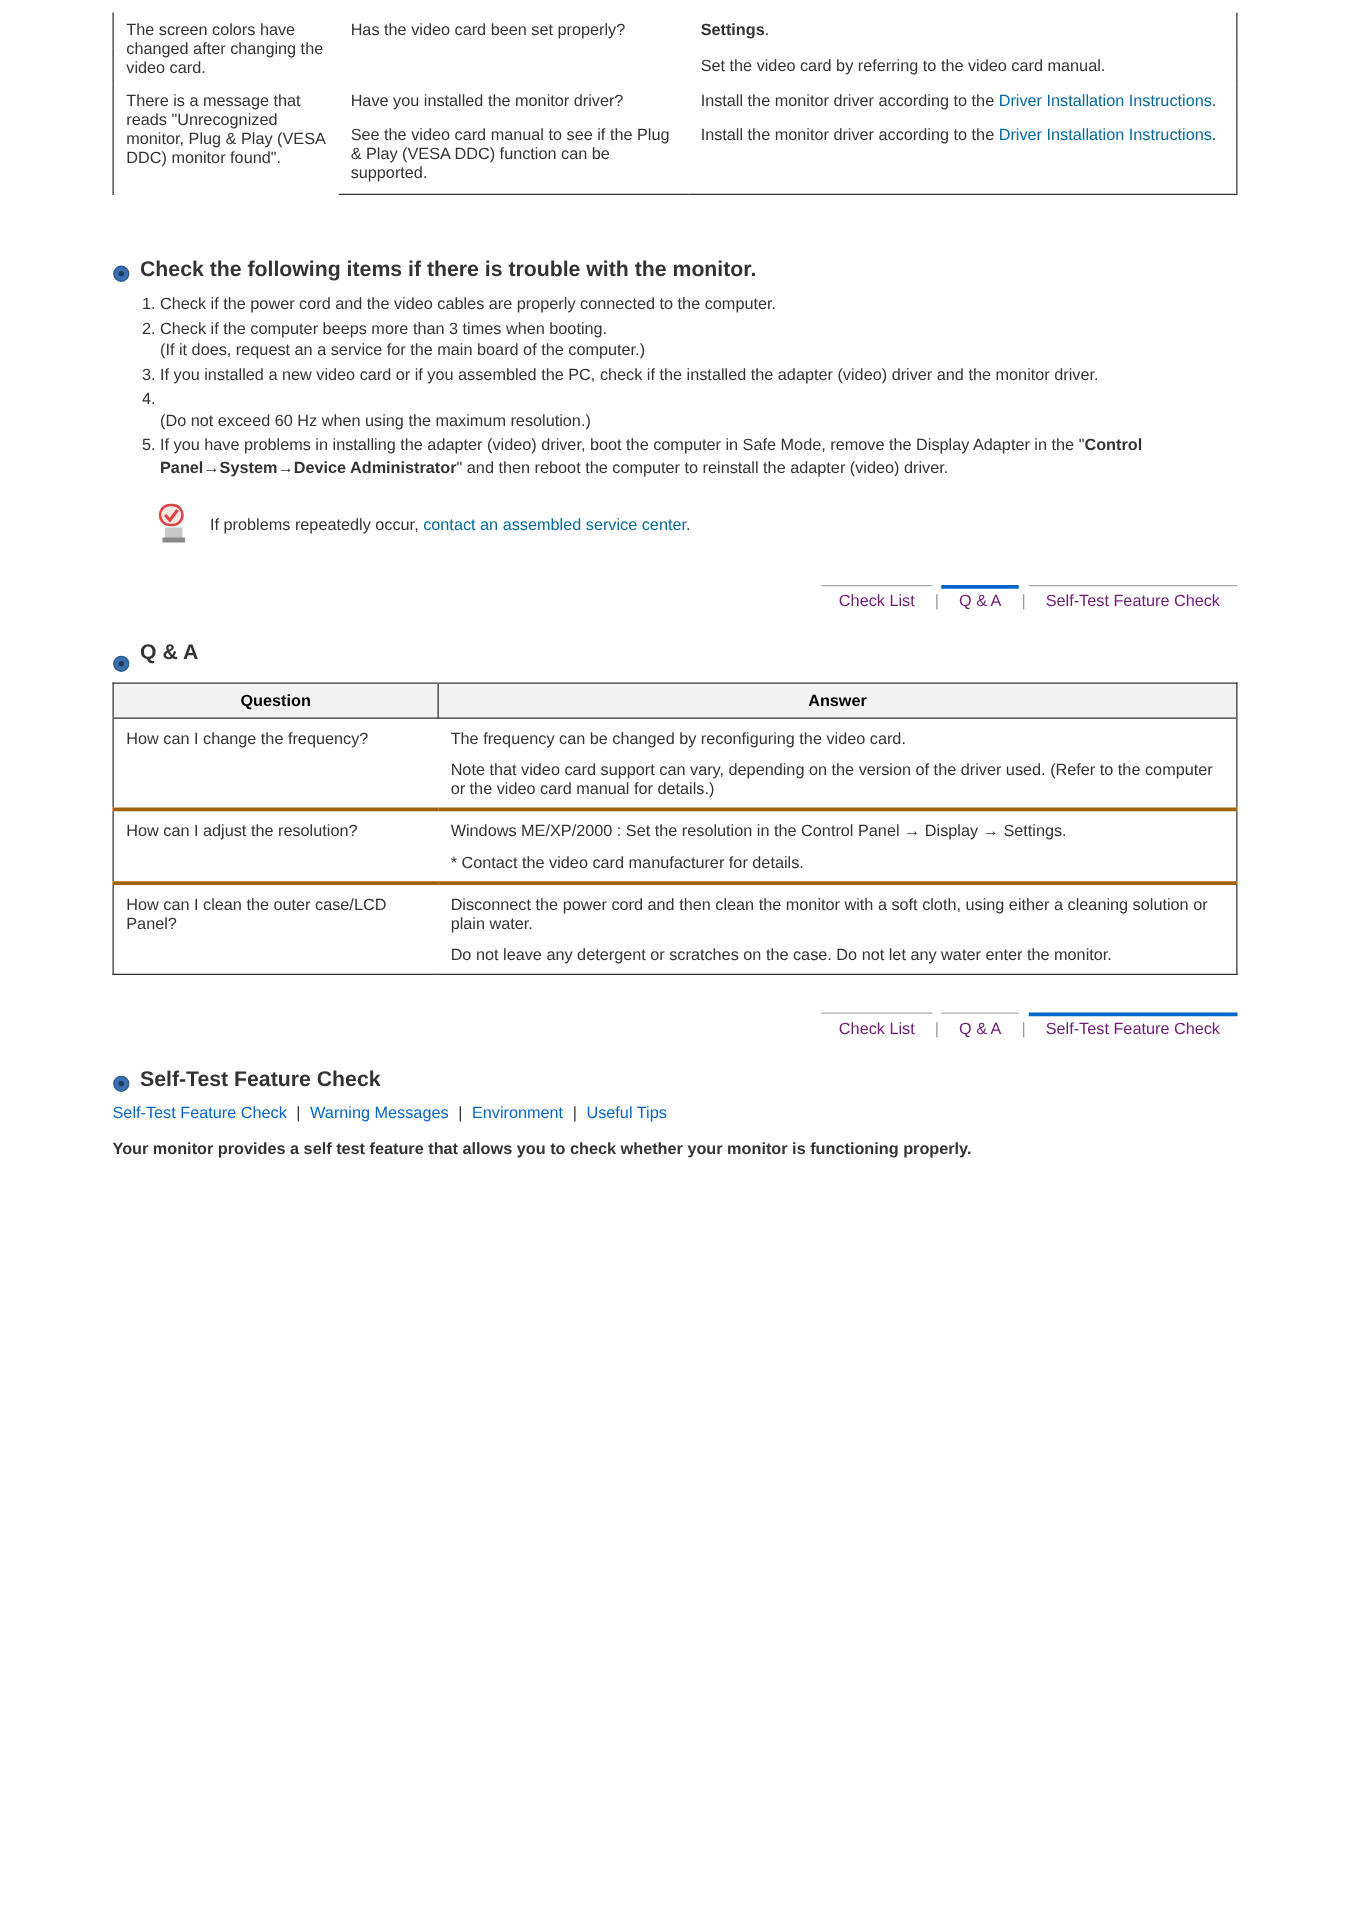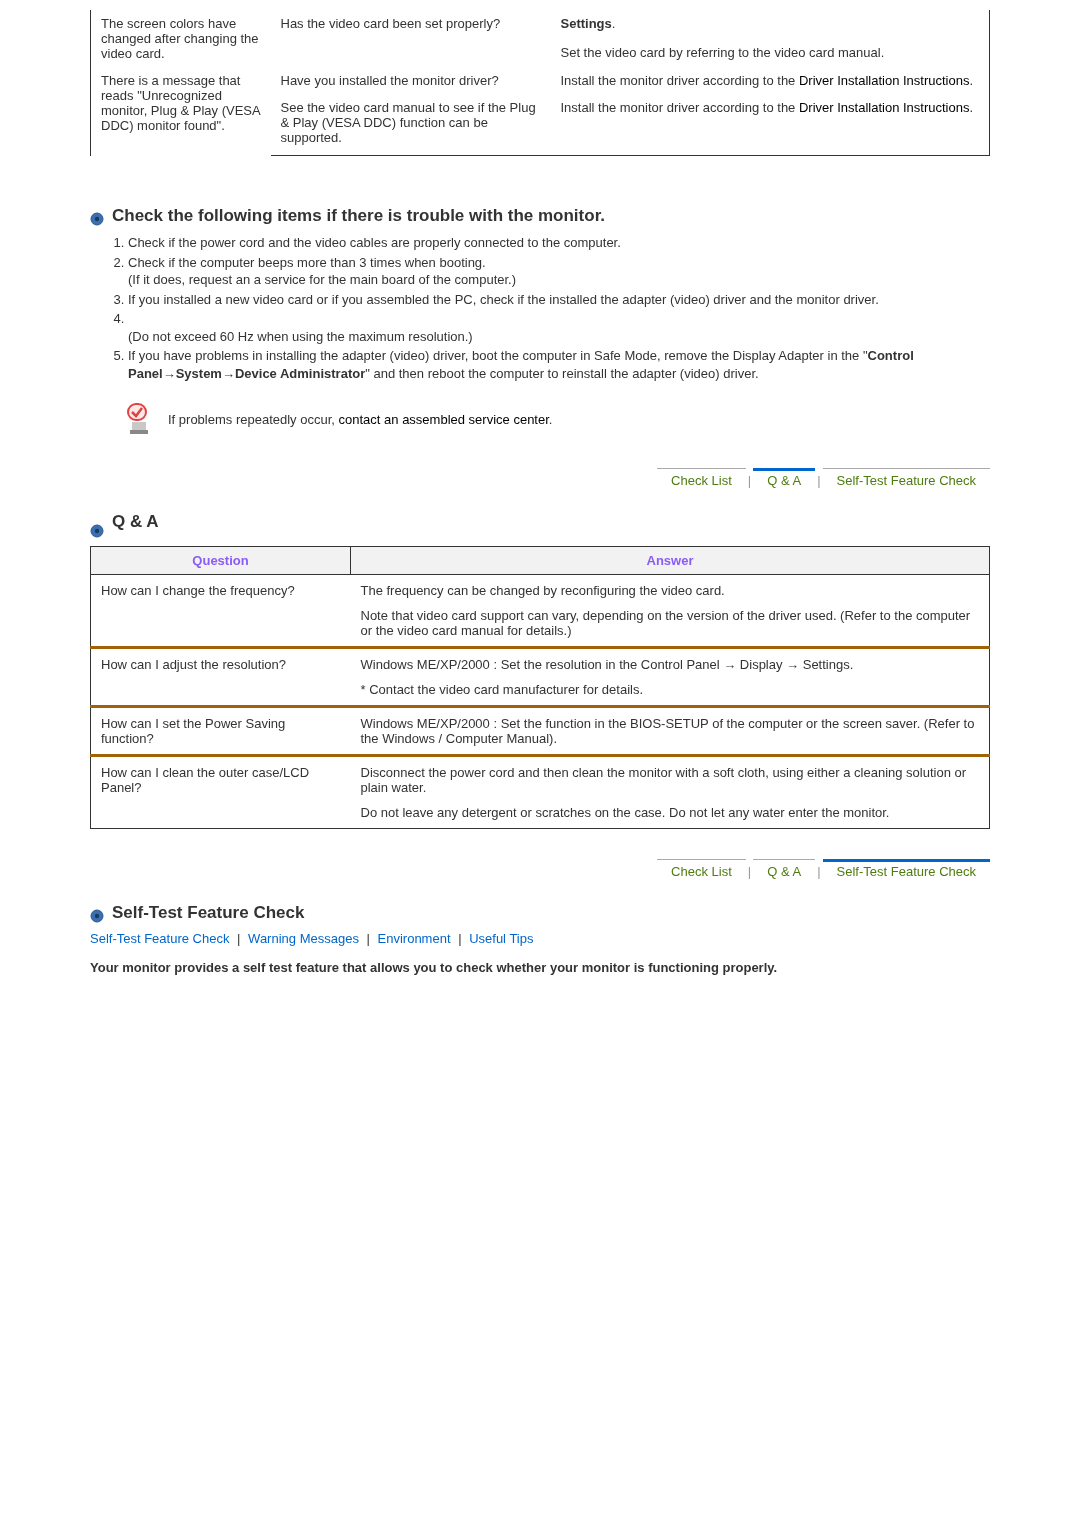--- a/index.html
+++ b/index.html
@@ -24,21 +24,21 @@
     table.troubleshoot td {
       padding: 6px 10px;
       vertical-align: top;
       font-size: 13px;
     }
     table.troubleshoot tr.last-row td {
       border-bottom: 1px solid #333;
       padding-bottom: 10px;
     }
     .link {
-      color: #000000;
+      color: #0369a1;
     }
     .section-header {
       display: flex;
       align-items: flex-end;
       margin-top: 50px;
       margin-bottom: 8px;
     }
     .section-header .bullet-icon {
       margin-right: 8px;
     }
@@ -78,21 +78,21 @@
       justify-content: flex-end;
     }
     .nav-tabs {
       display: flex;
       align-items: center;
       font-size: 13px;
     }
     .nav-tab {
       padding: 4px 14px;
       border-top: 1px solid #aaa;
-      color: #4d7c0f;
+      color: #701a75;
       position: relative;
     }
     .nav-tab.active {
       border-top: 3px solid #0066cc;
       padding-top: 2px;
       font-weight: normal;
     }
     .nav-sep {
       color: #999;
       padding: 0 2px;
@@ -104,21 +104,21 @@
       margin-bottom: 6px;
     }
     table.qa {
       border-collapse: collapse;
       width: 100%;
       border: 1px solid #333;
     }
     table.qa th {
       background: #f2f2f2;
       font-weight: bold;
-      color: #8b5cf6;
+      color: #000000;
       font-size: 13px;
       padding: 6px 10px;
       text-align: center;
       border-bottom: 1px solid #333;
     }
     table.qa th:first-child {
       border-right: 1px solid #333;
     }
     table.qa td {
       padding: 8px 10px;
@@ -272,26 +272,20 @@
     </td>
   </tr>
   <tr>
     <td>How can I adjust the resolution?</td>
     <td class="qa-answer">
       <p>Windows ME/XP/2000 : Set the resolution in the Control Panel → Display → Settings.</p>
       <p>* Contact the video card manufacturer for details.</p>
     </td>
   </tr>
   <tr>
-    <td>How can I set the Power Saving function?</td>
-    <td class="qa-answer">
-      <p>Windows ME/XP/2000 : Set the function in the BIOS-SETUP of the computer or the screen saver. (Refer to the Windows / Computer Manual).</p>
-    </td>
-  </tr>
-  <tr>
     <td>How can I clean the outer case/LCD Panel?</td>
     <td class="qa-answer">
       <p>Disconnect the power cord and then clean the monitor with a soft cloth, using either a cleaning solution or plain water.</p>
       <p>Do not leave any detergent or scratches on the case. Do not let any water enter the monitor.</p>
     </td>
   </tr>
 </tbody>
   </table>
 
 <div class="nav-row">

